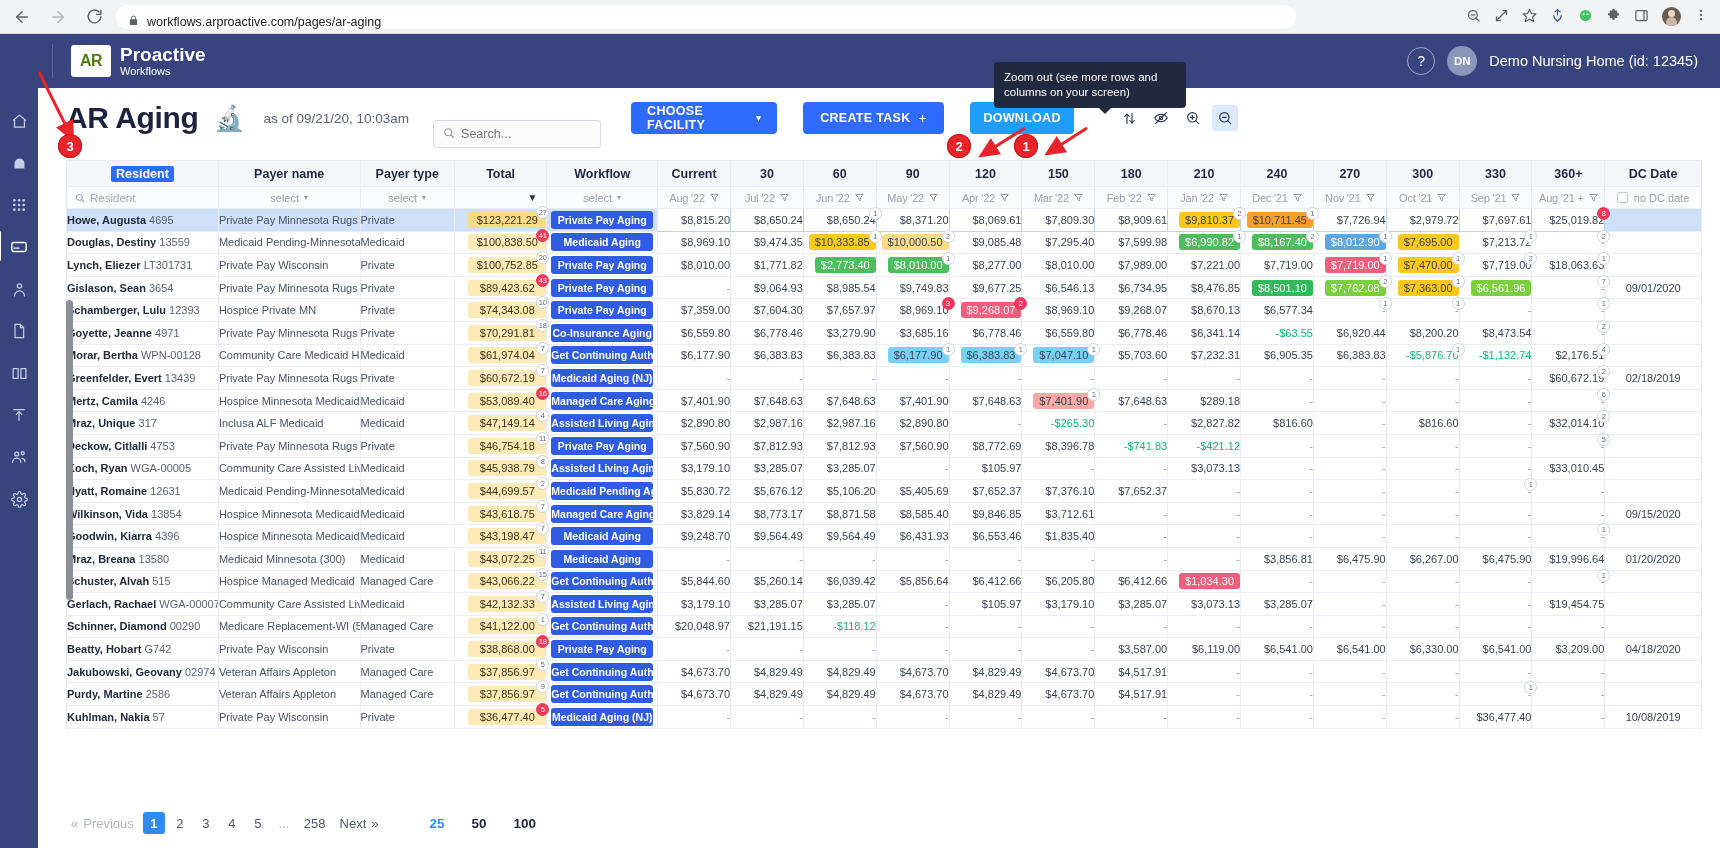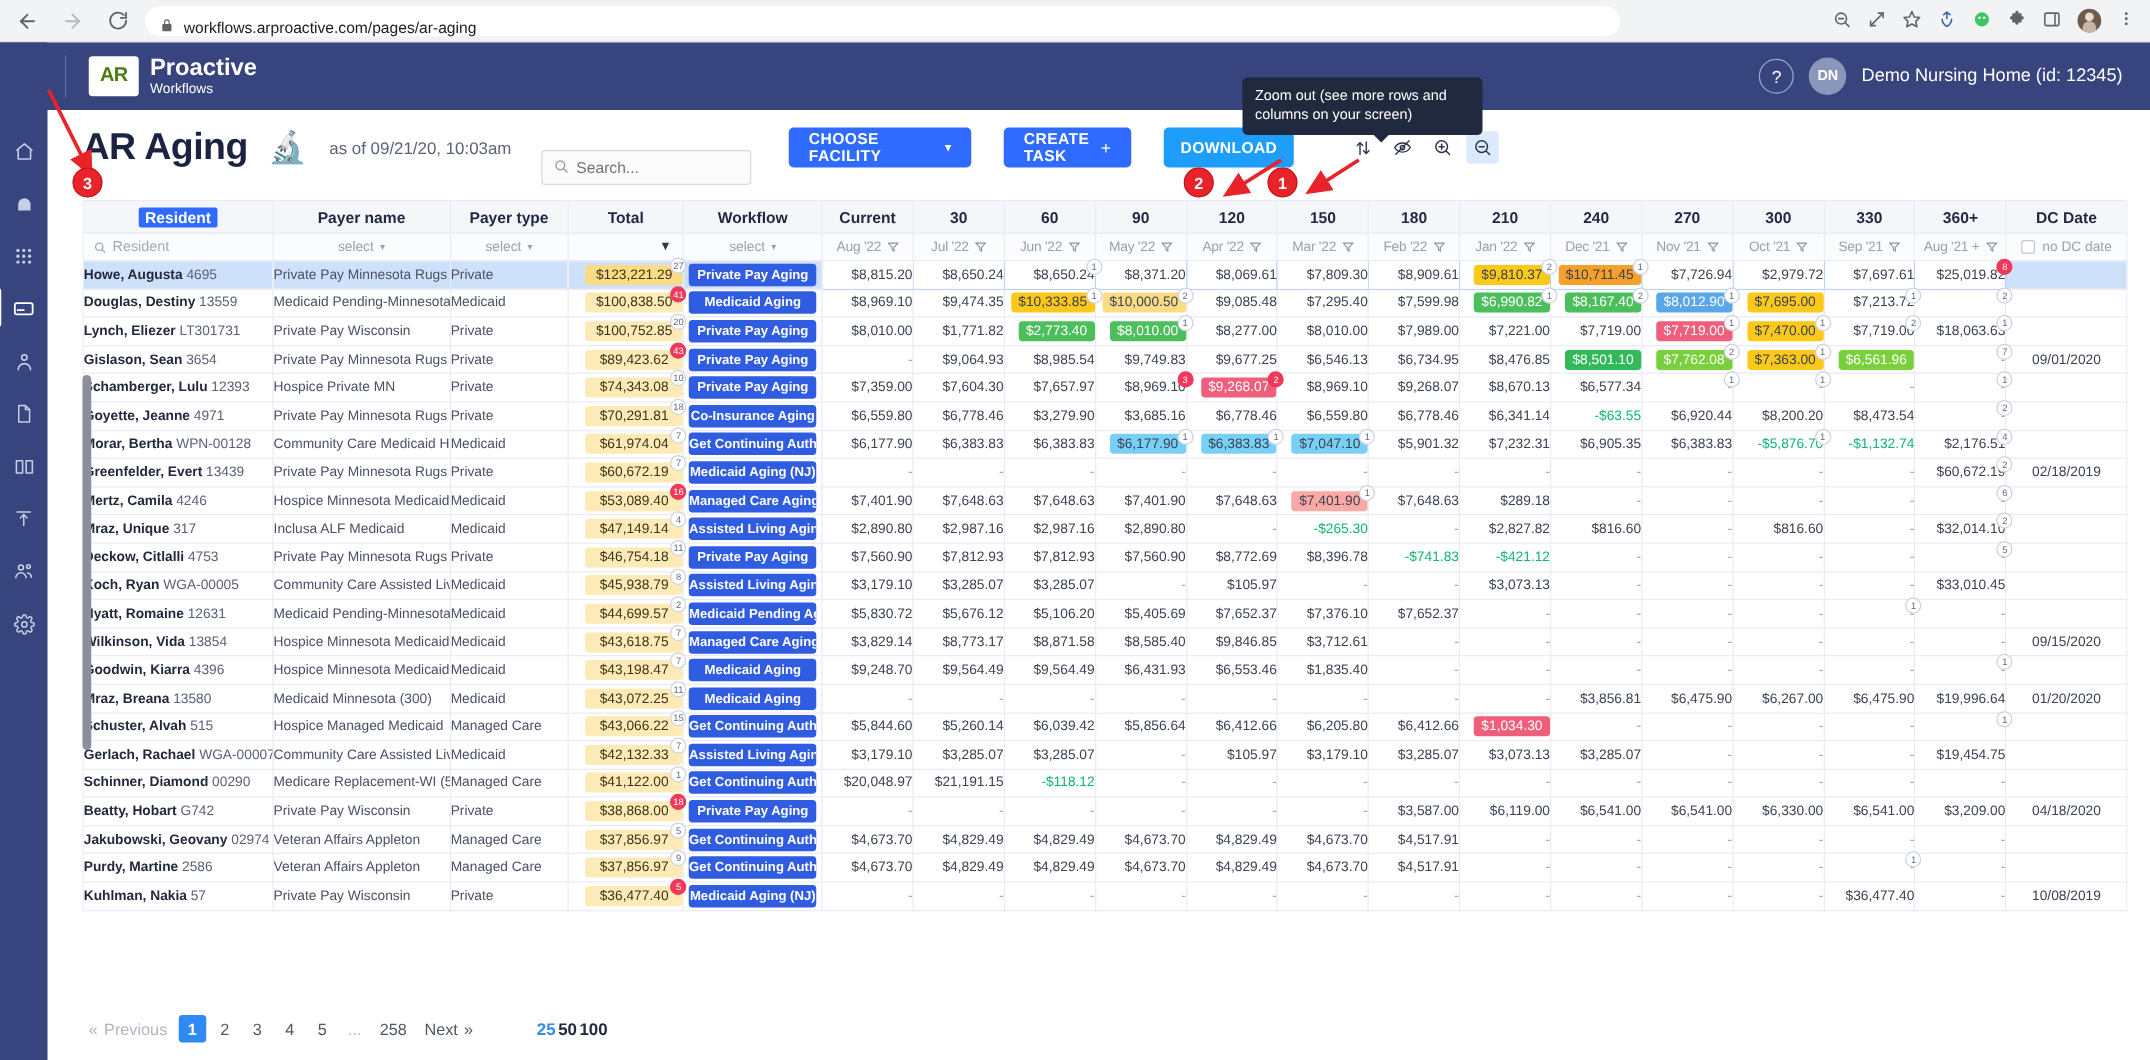--- a/index.html
+++ b/index.html
@@ -88,21 +88,21 @@
     margin-left: 8px;
     margin-top: 32px;
   }
   .search-box input { border: 0; outline: 0; background: transparent; font-family: inherit; font-size: 12.5px; color: #555; width: 120px; }
   .btn {
     height: 32px; border-radius: 4px; color: #fff; font-weight: bold; font-size: 12.5px;
     display: flex; align-items: center; justify-content: center; gap: 8px; padding: 0 16px; cursor: pointer;
     letter-spacing: 0.3px;
   }
   .btn-facility { background: #2f6bff; margin-left: 14px; width: 146px; }
-  .btn-task { background: #2f6bff; width: 102px; margin-left: 10px; }
+  .btn-task { background: #2f6bff; width: 141px; margin-left: 10px; }
   .btn-download { background: #1e9dfb; width: 104px; margin-left: 10px; }
   .tool-icons { display: flex; align-items: center; gap: 6px; margin-left: 26px; }
   .tool-ico {
     width: 26px; height: 26px; display: flex; align-items: center; justify-content: center;
     color: #3a4258; cursor: pointer; border-radius: 3px;
   }
   .tool-ico.active { background: #dbeaff; }
 
   
   .tooltip {
@@ -183,21 +183,21 @@
   .vscroll i { display: block; width: 7px; height: 300px; background: #8b8f9a; border-radius: 4px; }
 
   
   .pager {
     position: absolute; left: 28px; bottom: 8px; height: 34px; display: flex; align-items: center; gap: 4px;
     font-size: 13px; color: #515868;
   }
   .pg { min-width: 22px; height: 22px; display: flex; align-items: center; justify-content: center; cursor: pointer; padding: 0 5px; }
   .pg.muted { color: #b0b5c1; }
   .pg.cur { background: #2f8af5; color: #fff; border-radius: 3px; font-weight: bold; }
-  .perpage { display: flex; gap: 2px; margin-left: 42px; font-weight: bold; font-size: 13.5px; }
+  .perpage { display: flex; gap: 27px; margin-left: 42px; font-weight: bold; font-size: 13.5px; }
   .perpage .on { color: #2f8af5; }
   .perpage .off { color: #22293d; }
 
   
   .anno { position: absolute; z-index: 60; pointer-events: none; }
   .anno-dot {
     position: absolute; width: 24px; height: 24px; border-radius: 50%; background: #e8242a;
     color: #fff; font-size: 13px; font-weight: bold; display: flex; align-items: center; justify-content: center;
     z-index: 61; box-shadow: 0 0 0 1px #c4171c inset;
   }
@@ -759,21 +759,21 @@
             <td class="total-cell"><span class="total-pill light">$61,974.04</span><span class="badge tot">7</span></td>
             <td>
               <span class="wf-pill">Get Continuing Auth</span>
             </td>
             <td class="c-num">$6,177.90</td>
             <td class="c-num">$6,383.83</td>
             <td class="c-num">$6,383.83</td>
             <td class="c-num"><span class="val-pill p-lblue">$6,177.90</span><span class="badge">1</span></td>
             <td class="c-num"><span class="val-pill p-lblue">$6,383.83</span><span class="badge">1</span></td>
             <td class="c-num"><span class="val-pill p-lblue">$7,047.10</span><span class="badge">1</span></td>
-            <td class="c-num">$5,901.32</td>
+            <td class="c-num">$5,703.60</td>
             <td class="c-num">$7,232.31</td>
             <td class="c-num">$6,905.35</td>
             <td class="c-num">$6,383.83</td>
             <td class="c-num neg">-$5,876.70<span class="badge">1</span></td>
             <td class="c-num neg">-$1,132.74</td>
             <td class="c-num">$2,176.51<span class="badge">4</span></td>
             <td class="c-center"></td>
           </tr>
           <tr>
             <td class="c-name">Greenfelder, Evert <span class="id">13439</span></td>

